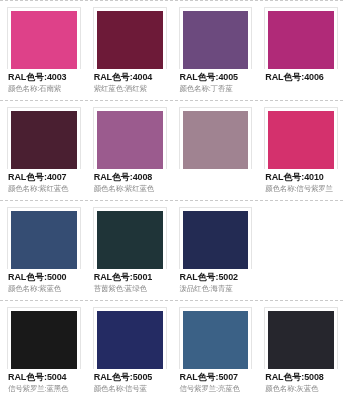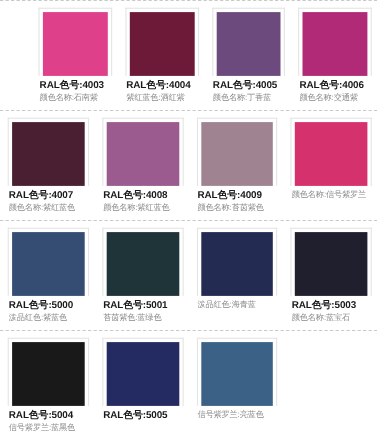--- a/index.html
+++ b/index.html
@@ -19,21 +19,20 @@
   .row {
     display: flex;
     width: 343px;
     height: 100px;
     box-sizing: border-box;
     border-top: 1px dashed #c9c9c9;
     align-items: flex-start;
   }
   .row:first-child {
     border-top: 1px dashed #c9c9c9;
-    padding-left: 28px;
   }
   .card {
     width: 85.75px;
     box-sizing: border-box;
     padding: 6px 5px 0 7px;
     background: #ffffff;
     display: flex;
     flex-direction: column;
   }
   .card-inner {
@@ -99,21 +98,20 @@
           <div class="code">RAL色号:4005</div>
           <div class="cname">颜色名称:丁香蓝</div>
         </div>
       </div>
       <div class="card">
         <div class="card-inner">
           <div class="swatch" style="background:#B02A78;"></div>
         </div>
         <div class="meta">
           <div class="code">RAL色号:4006</div>
-          <div class="cname">颜色名称:交通紫</div>
         </div>
       </div>
     </div>
     <div class="row">
       <div class="card">
         <div class="card-inner">
           <div class="swatch" style="background:#4A1F31;"></div>
         </div>
         <div class="meta">
           <div class="code">RAL色号:4007</div>
@@ -126,91 +124,91 @@
         </div>
         <div class="meta">
           <div class="code">RAL色号:4008</div>
           <div class="cname">颜色名称:紫红蓝色</div>
         </div>
       </div>
       <div class="card">
         <div class="card-inner">
           <div class="swatch" style="background:#A08391;"></div>
         </div>
-        <div class="meta">
-          <div class="code">RAL色号:4009</div>
-          <div class="cname">颜色名称:苔茵紫色</div>
-        </div>
       </div>
       <div class="card">
         <div class="card-inner">
           <div class="swatch" style="background:#D4316D;"></div>
         </div>
         <div class="meta">
+          <div class="code">RAL色号:4010</div>
           <div class="cname">颜色名称:信号紫罗兰</div>
         </div>
       </div>
     </div>
     <div class="row">
       <div class="card">
         <div class="card-inner">
           <div class="swatch" style="background:#354D73;"></div>
         </div>
         <div class="meta">
           <div class="code">RAL色号:5000</div>
-          <div class="cname">泼品红色:紫蓝色</div>
+          <div class="cname">颜色名称:紫蓝色</div>
         </div>
       </div>
       <div class="card">
         <div class="card-inner">
           <div class="swatch" style="background:#1F3438;"></div>
         </div>
         <div class="meta">
           <div class="code">RAL色号:5001</div>
           <div class="cname">苔茵紫色:蓝绿色</div>
         </div>
       </div>
       <div class="card">
         <div class="card-inner">
           <div class="swatch" style="background:#232B53;"></div>
         </div>
         <div class="meta">
+          <div class="code">RAL色号:5002</div>
           <div class="cname">泼品红色:海青蓝</div>
-        </div>
-      </div>
-      <div class="card">
-        <div class="card-inner">
-          <div class="swatch" style="background:#1F1F2E;"></div>
-        </div>
-        <div class="meta">
-          <div class="code">RAL色号:5003</div>
-          <div class="cname">颜色名称:蓝宝石</div>
         </div>
       </div>
     </div>
     <div class="row">
       <div class="card">
         <div class="card-inner">
           <div class="swatch" style="background:#191919;"></div>
         </div>
         <div class="meta">
           <div class="code">RAL色号:5004</div>
           <div class="cname">信号紫罗兰:蓝黑色</div>
         </div>
       </div>
       <div class="card">
         <div class="card-inner">
           <div class="swatch" style="background:#242B63;"></div>
         </div>
         <div class="meta">
           <div class="code">RAL色号:5005</div>
+          <div class="cname">颜色名称:信号蓝</div>
         </div>
       </div>
       <div class="card">
         <div class="card-inner">
           <div class="swatch" style="background:#3B6186;"></div>
         </div>
         <div class="meta">
+          <div class="code">RAL色号:5007</div>
           <div class="cname">信号紫罗兰:亮蓝色</div>
+        </div>
+      </div>
+      <div class="card">
+        <div class="card-inner">
+          <div class="swatch" style="background:#26262D;"></div>
+        </div>
+        <div class="meta">
+          <div class="code">RAL色号:5008</div>
+          <div class="cname">颜色名称:灰蓝色</div>
         </div>
       </div>
     </div>
   </div>
 
 </body></html>

